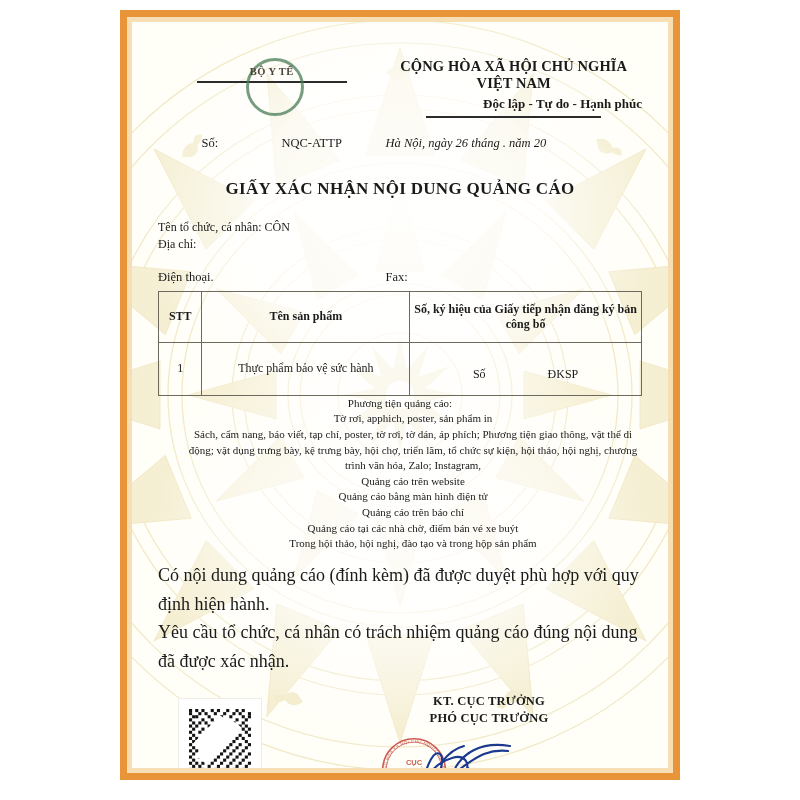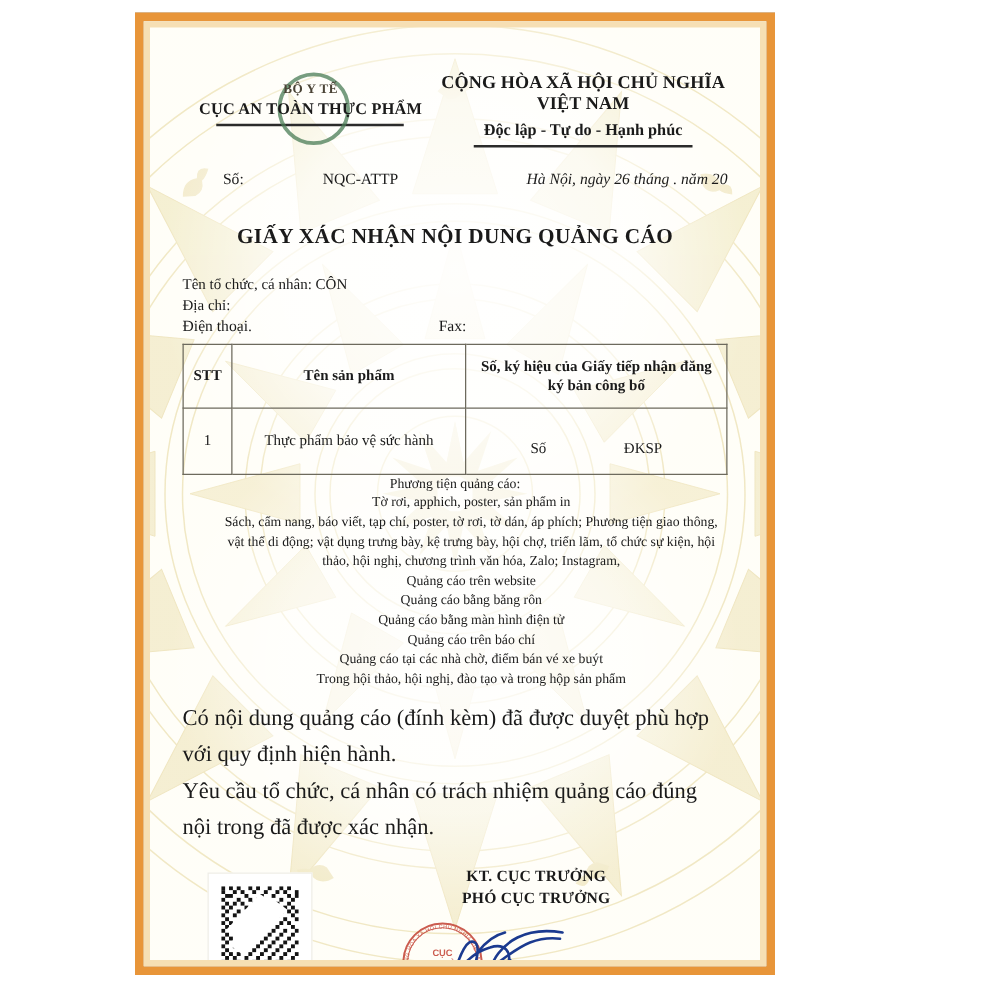--- a/index.html
+++ b/index.html
@@ -12,27 +12,27 @@
     height: 800px;
     font-family: "Liberation Serif", "DejaVu Serif", serif;
     color: #1a1a1a;
     overflow: hidden;
     position: relative;
   }
 
   
   .cert-frame {
     position: absolute;
-    left: 108px;
+    left: 120px;
     top: 10px;
-    width: 512px;
+    width: 560px;
     height: 770px;
     box-sizing: border-box;
     border: 7px solid #e89539;
-    background: #a3a3a3;
+    background: #be185d;
   }
   .cert-frame-inner {
     position: absolute;
     inset: 0;
     box-sizing: border-box;
     border: 5px solid #f6dfb4;
     background: #fffef7;
     overflow: hidden;
   }
 
@@ -108,20 +108,21 @@
   }
   .nation {
     font-size: 14.5px;
     font-weight: bold;
     letter-spacing: 0.1px;
   }
   .motto {
     font-size: 13px;
     font-weight: bold;
     margin-top: 4px;
+    text-align: right;
   }
   .rule-under-motto {
     width: 175px;
     height: 2px;
     background: #2b2b2b;
     margin: 4px auto 0 auto;
   }
   
   .green-seal {
     position: absolute;
@@ -139,40 +140,41 @@
     display: flex;
     justify-content: space-between;
     margin-top: 18px;
     font-size: 12.5px;
   }
   .num-cell { width: 47%; text-align: center; }
   .num-cell .sonum { display: inline-block; }
   .num-cell .code { display: inline-block; margin-left: 60px; }
   .date-cell {
     width: 53%;
-    text-align: right;
+    text-align: left;
     font-style: italic;
     font-size: 12.5px;
   }
 
   .doc-title {
     text-align: center;
     font-size: 17px;
     font-weight: bold;
     letter-spacing: 0.3px;
     margin-top: 28px;
   }
 
   .org-block {
     margin-top: 20px;
     font-size: 12px;
     line-height: 1.45;
   }
   .contact-row {
     display: flex;
+    margin-top: 16px;
     font-size: 12.5px;
   }
   .contact-phone { width: 47%; }
   .contact-fax { width: 53%; }
 
   
   table.prod-table {
     margin-top: 6px;
     width: 100%;
     border-collapse: collapse;
@@ -438,21 +440,20 @@
     </svg>
 
     <div class="paper-sheen"></div>
 
     <div class="content">
 
       <div class="header-row">
         <div class="hdr-left">
           <div class="green-seal"></div>
           <div class="ministry">BỘ Y TẾ</div>
-          <div class="dept">CỤC AN TOÀN THỰC PHẨM</div>
           <div class="rule-under-dept"></div>
         </div>
         <div class="hdr-right">
           <div class="nation">CỘNG HÒA XÃ HỘI CHỦ NGHĨA VIỆT NAM</div>
           <div class="motto">Độc lập - Tự do - Hạnh phúc</div>
           <div class="rule-under-motto"></div>
         </div>
       </div>
 
       <div class="numdate-row">
@@ -508,31 +509,30 @@
           </tr>
         </tbody>
       </table>
 
       <div class="media-block">
         <div class="media-head">Phương tiện quảng cáo:</div>
         <ul class="media-list">
           <li>Tờ rơi, apphich, poster, sản phẩm in</li>
           <li>Sách, cẩm nang, báo viết, tạp chí, poster, tờ rơi, tờ dán, áp phích; Phương tiện giao thông, vật thể di động; vật dụng trưng bày, kệ trưng bày, hội chợ, triển lãm, tổ chức sự kiện, hội thảo, hội nghị, chương trình văn hóa, Zalo; Instagram,</li>
           <li>Quảng cáo trên website</li>
-          <li>Quảng cáo bằng băng rôn</li>
           <li>Quảng cáo bằng màn hình điện tử</li>
           <li>Quảng cáo trên báo chí</li>
           <li>Quảng cáo tại các nhà chờ, điểm bán vé xe buýt</li>
           <li>Trong hội thảo, hội nghị, đào tạo và trong hộp sản phẩm</li>
         </ul>
       </div>
 
       <div class="closing">
         <div>Có nội dung quảng cáo (đính kèm) đã được duyệt phù hợp với quy định hiện hành.</div>
-        <div>Yêu cầu tổ chức, cá nhân có trách nhiệm quảng cáo đúng nội trong đã được xác nhận.</div>
+        <div>Yêu cầu tổ chức, cá nhân có trách nhiệm quảng cáo đúng nội dung đã được xác nhận.</div>
       </div>
 
       <div class="sign-area">
 
         <div class="qr-card">
           <svg class="qr-code" viewBox="0 0 40 40" aria-hidden="true">
             <rect width="40" height="40" fill="#ffffff"></rect>
             <g fill="#141414">
               <rect x="0" y="0" width="2" height="2"></rect>
                 <rect x="4" y="0" width="2" height="2"></rect>

